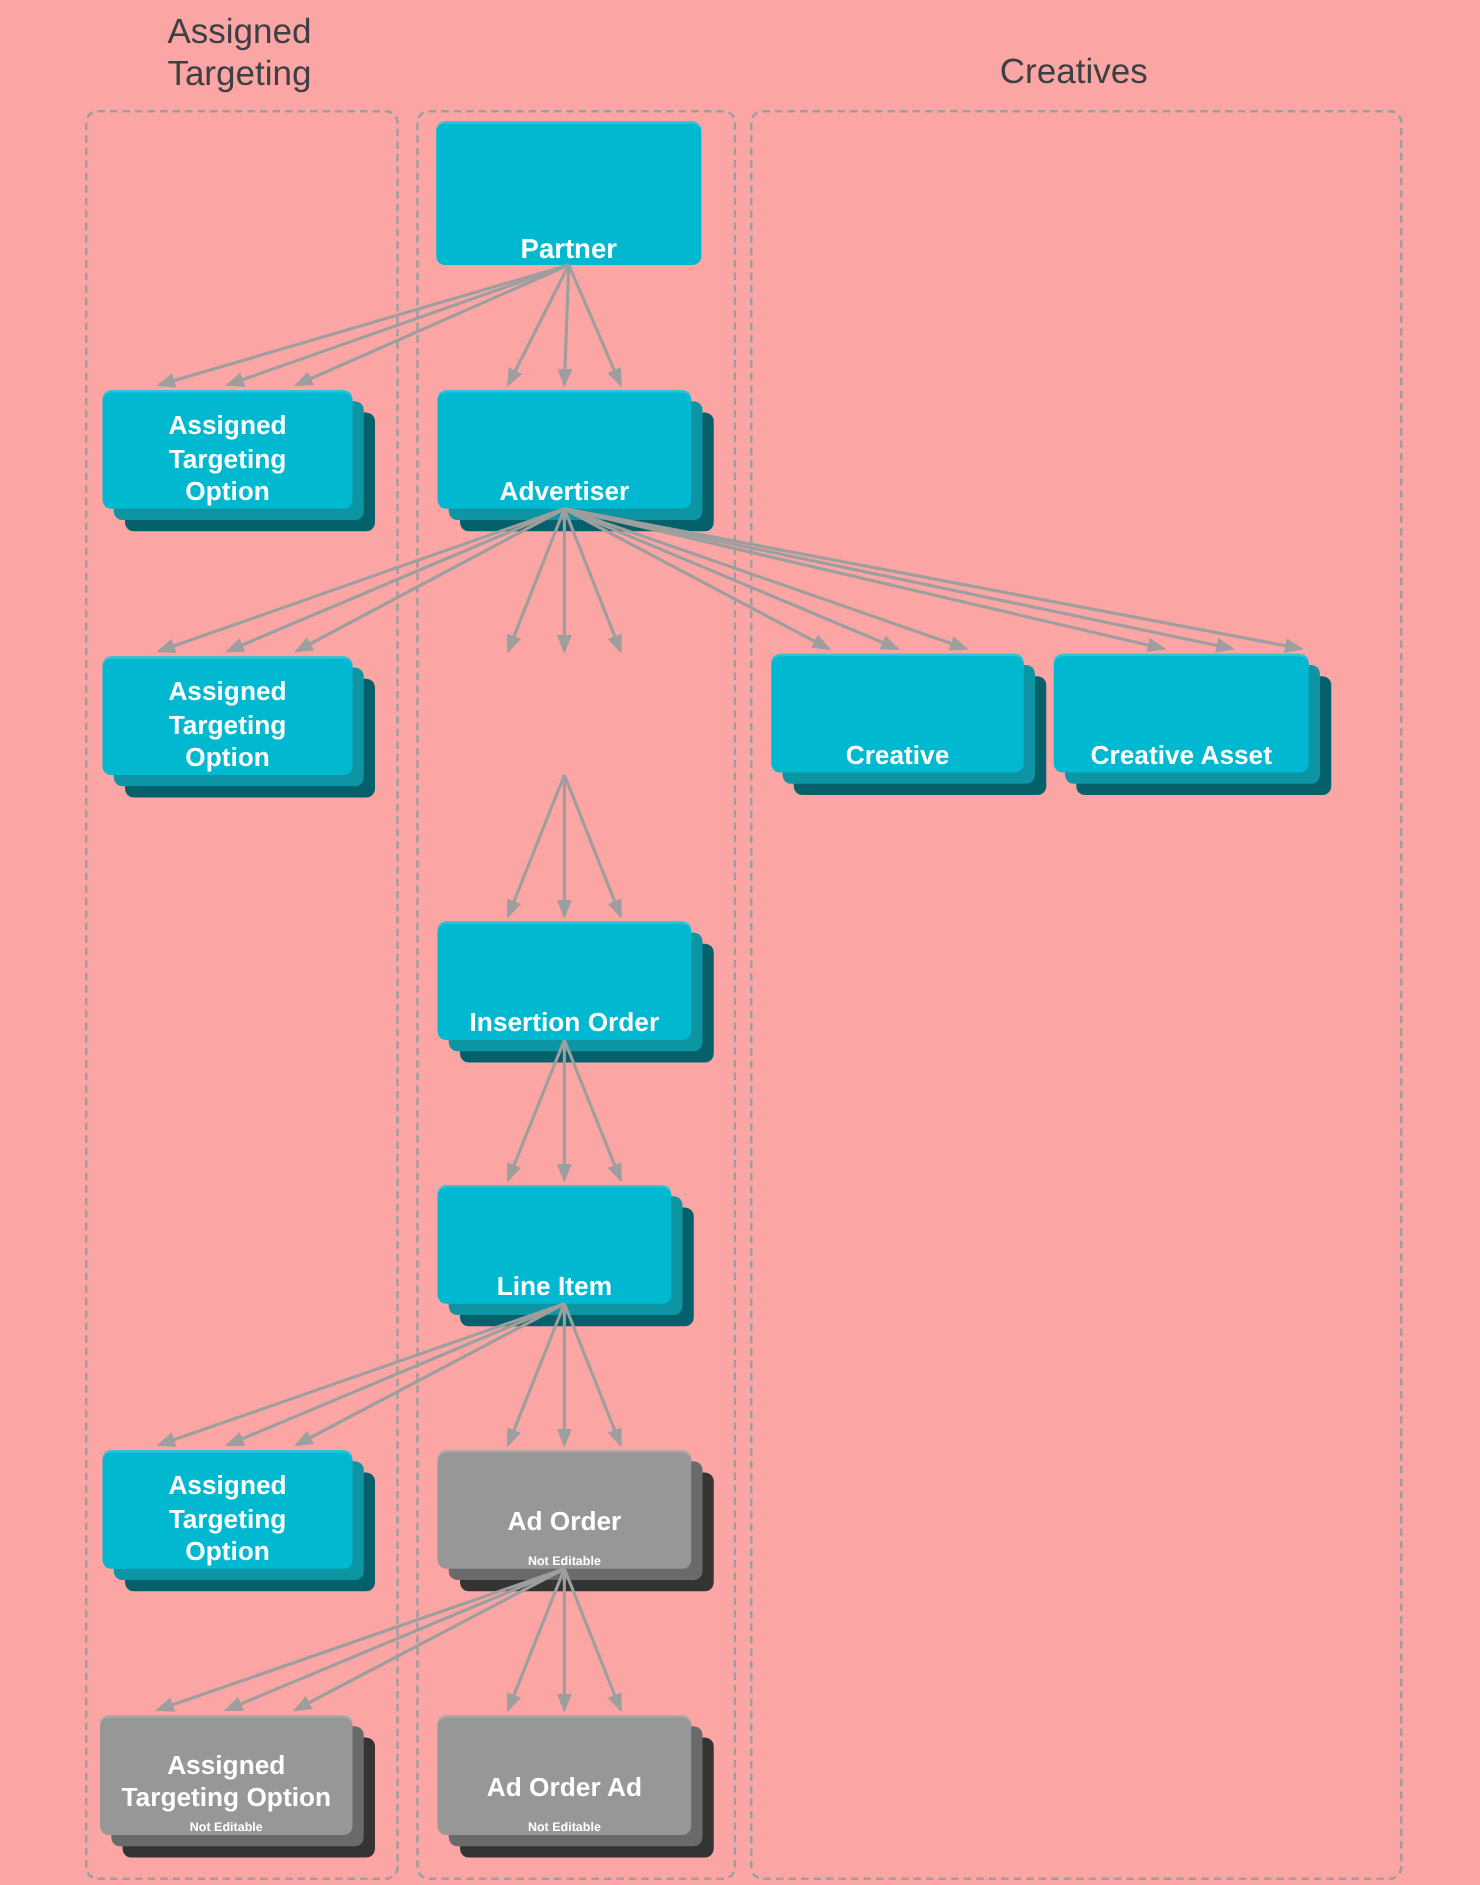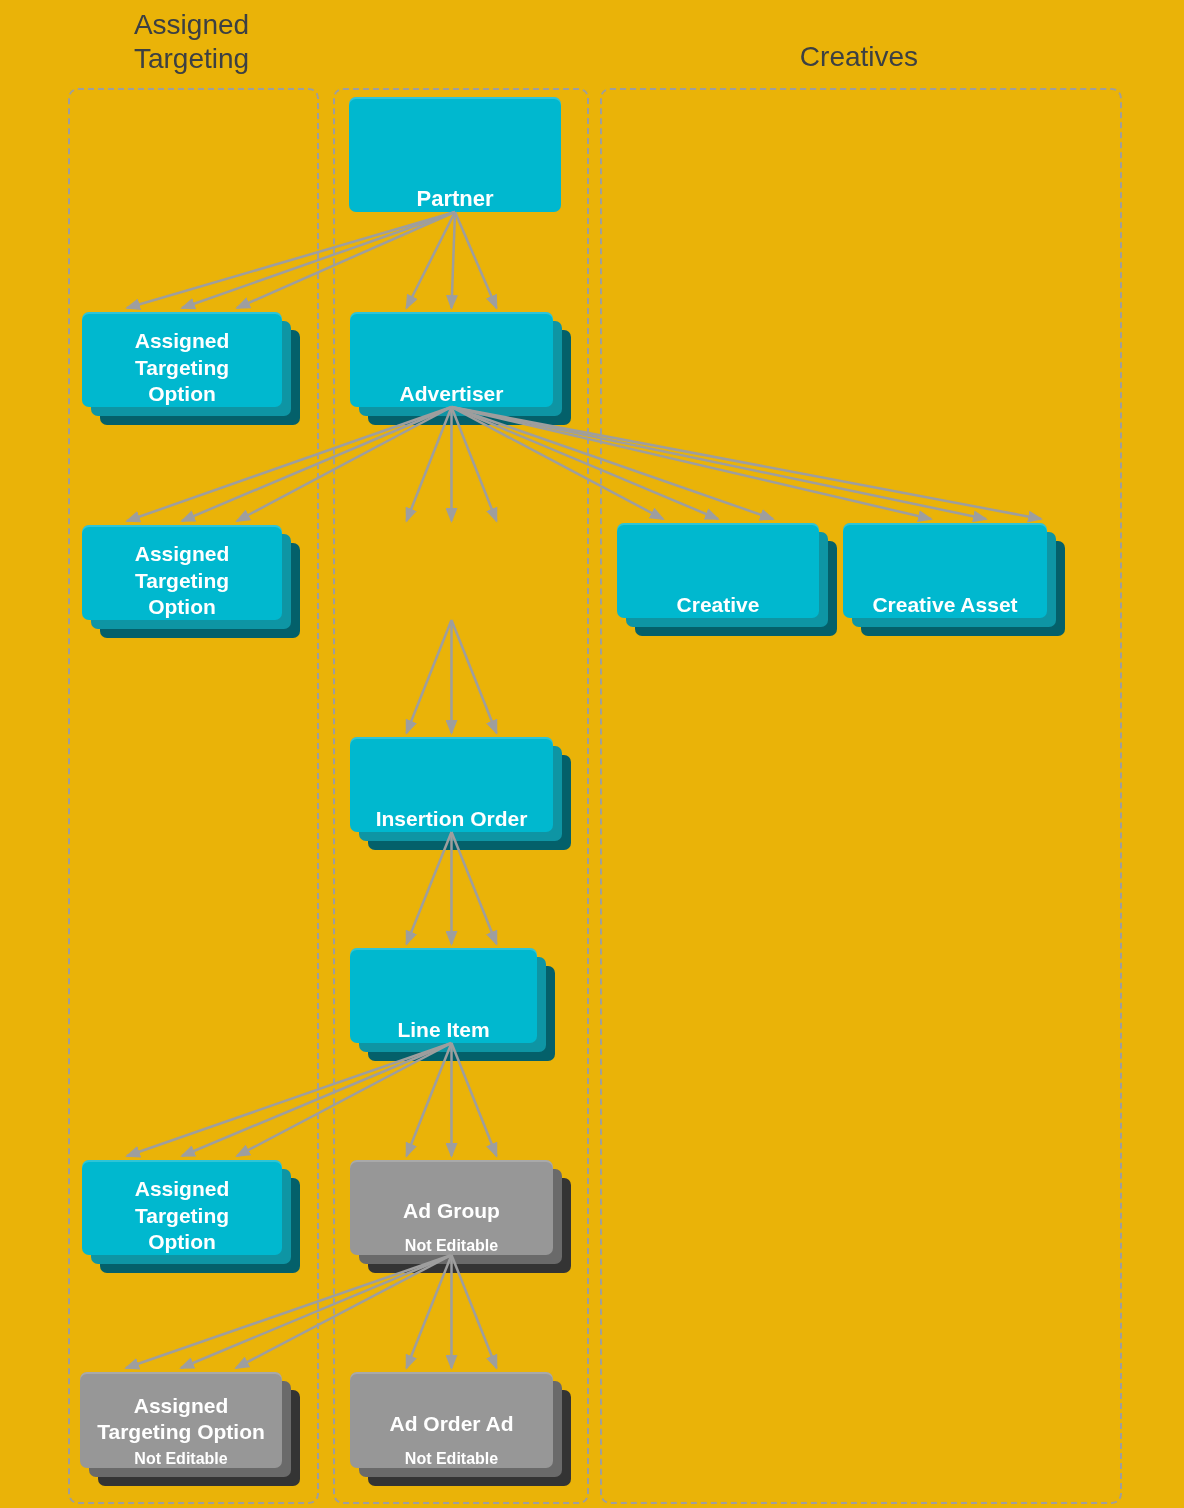--- a/index.html
+++ b/index.html
@@ -1,19 +1,19 @@
 <!DOCTYPE html>
 <html><head>
 <meta charset="utf-8">
 <style>
   html,body{margin:0;padding:0;background:#ffffff;}
   #canvas{
     position:relative;
     width:1184px;height:1508px;
-    background:#eab308;
+    background:#fca5a5;
     font-family:"Liberation Sans", sans-serif;
     z-index:0;
     overflow:hidden;
   }
   .column{
     position:absolute;
     border:2px dashed #9e9e9e;
     border-radius:10px;
     background:transparent;
   }
@@ -37,21 +37,21 @@
     font-weight:bold;
     box-shadow:inset 0 2px 0 rgba(255,255,255,0.18);
   }
   .node .label{
     font-size:21px;
     line-height:1.25;
     white-space:pre-line;
   }
   .node.big .label{font-size:22px;}
   .node .sublabel{
-    font-size:16px;
+    font-size:10px;
     margin-top:13px;
     white-space:pre-line;
   }
   .node.tight .sublabel{margin-top:5px;}
   .sublabel:empty{display:none;}
   .node.cyan{background:#00b8cf;}
   .node.gray{background:#979797;}
   .node.stacked::before,
   .node.stacked::after{
     content:"";
@@ -124,21 +124,21 @@
     <span class="label">Line Item</span>
   </div>
 
   <div class="node cyan stacked" style="left:82px;top:1160px;width:200px;height:95px">
     <span class="label">Assigned
 Targeting
 Option</span>
   </div>
 
   <div class="node gray stacked" style="left:350px;top:1160px;width:203px;height:95px">
-    <span class="label">Ad Group</span>
+    <span class="label">Ad Order</span>
     <span class="sublabel">Not Editable</span>
   </div>
 
   <div class="node gray stacked tight" style="left:80px;top:1372px;width:202px;height:96px">
     <span class="label">Assigned
 Targeting Option</span>
     <span class="sublabel">Not Editable</span>
   </div>
 
   <div class="node gray stacked" style="left:350px;top:1372px;width:203px;height:96px">

